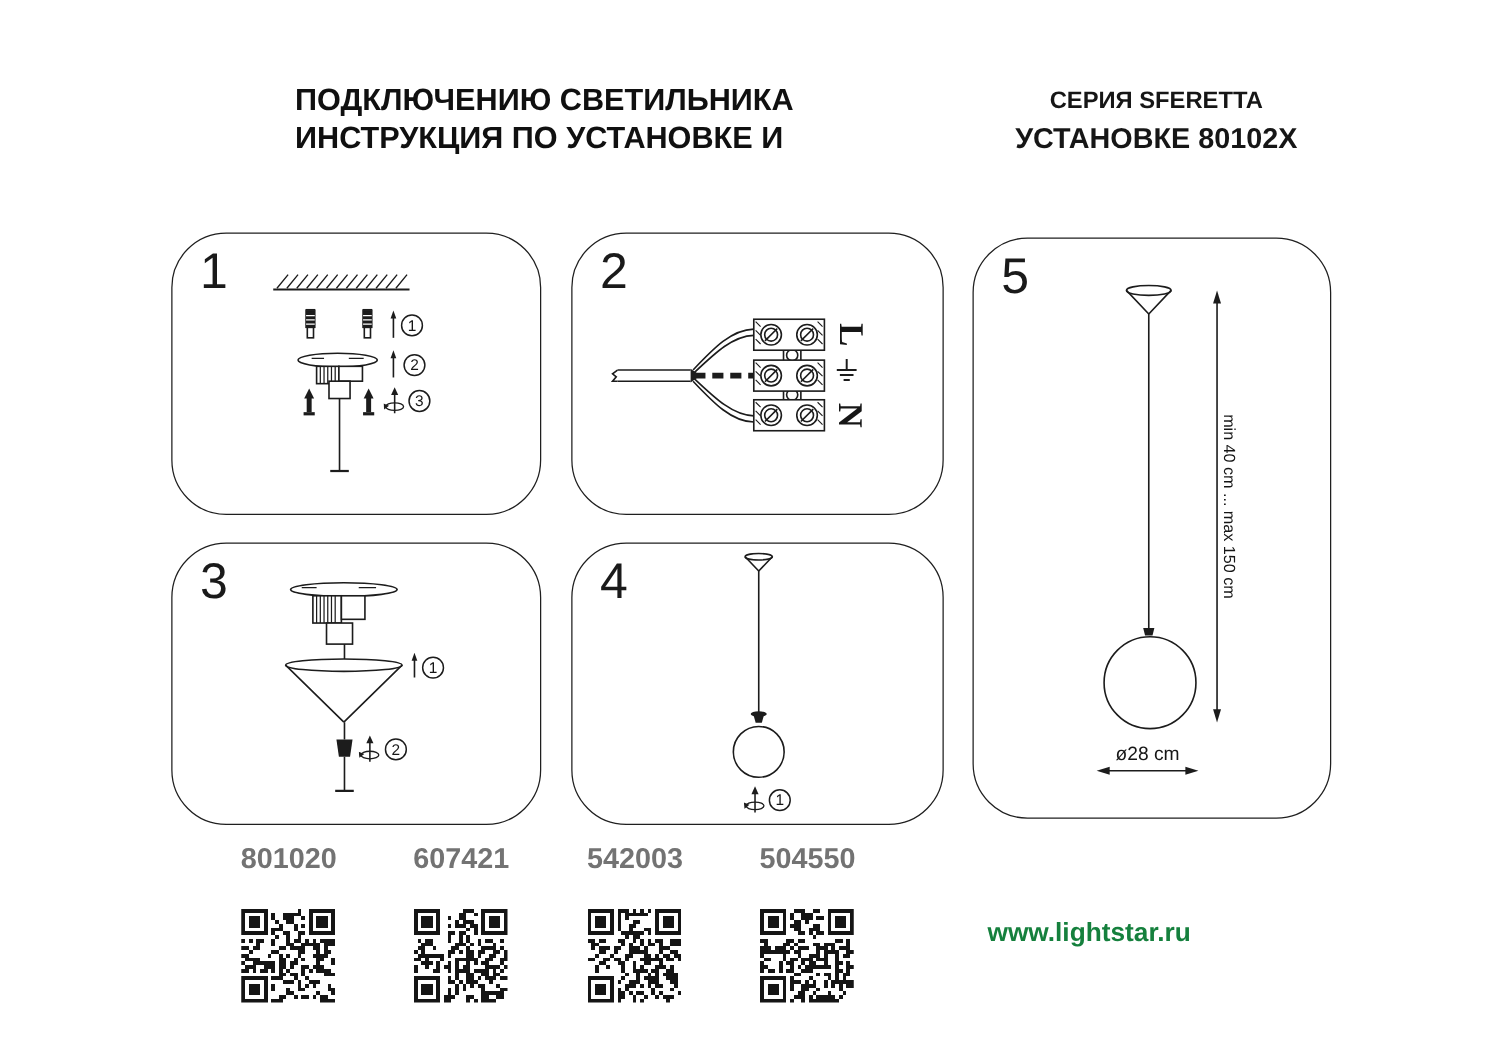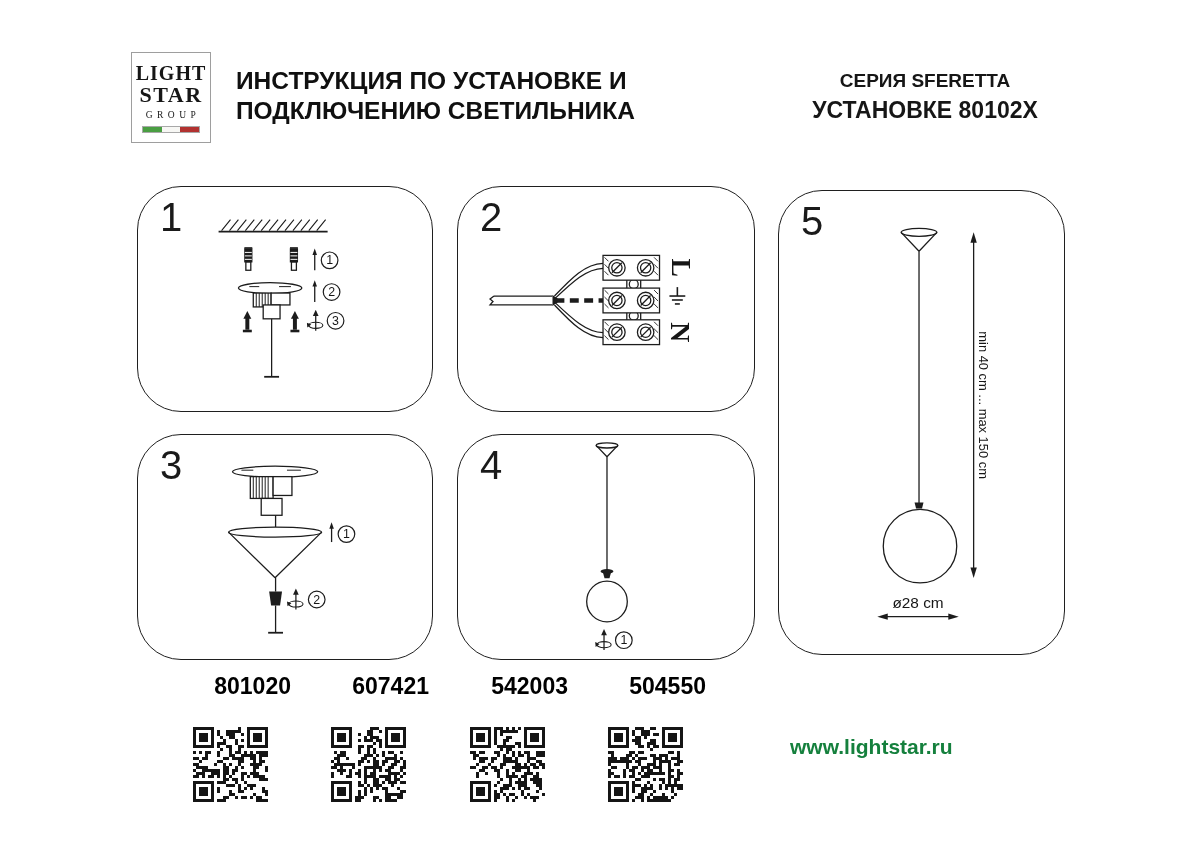--- a/index.html
+++ b/index.html
@@ -34,54 +34,44 @@
   .step-num{position:absolute;left:22px;top:10px;font:400 40px/1 "Liberation Sans",sans-serif;color:#1a1a1a;}
   .diagram{position:absolute;left:0;top:0;width:100%;height:100%;}
 
   .ann circle{fill:#fff;stroke:#1c1c1c;stroke-width:1.2px;}
   .ann text{font:400 12.5px "Liberation Sans",sans-serif;fill:#161616;text-anchor:middle;}
   .tlabel{font:700 28px "Liberation Serif",serif;fill:#161616;}
   .dimtext{font:400 13px "Liberation Sans",sans-serif;fill:#161616;text-anchor:middle;}
   .diatext{font:400 15.5px "Liberation Sans",sans-serif;fill:#161616;text-anchor:middle;}
 
   
-  .article-num{position:absolute;top:674px;width:120px;text-align:right;
-               font:700 23px/1.1 "Liberation Sans",sans-serif;color:#000000;}
+  .article-num{position:absolute;top:674px;width:120px;text-align:center;
+               font:700 23px/1.1 "Liberation Sans",sans-serif;color:#737373;}
   .qr{position:absolute;top:727px;width:75px;height:75px;}
   .website{left:790px;top:696px;width:272px;text-align:left;
            font:700 21px/1.1 "Liberation Sans",sans-serif;color:#15803d;margin-top:39px;}
 </style>
 </head>
 <body>
 
 <svg width="0" height="0" style="position:absolute">
   <symbol id="rot" viewBox="0 0 20 26">
     <line x1="10" y1="5" x2="10" y2="23.5" stroke="#1c1c1c" stroke-width="1.4"></line>
     <polygon points="10,0 6.8,7 13.2,7" fill="#1c1c1c"></polygon>
     <ellipse cx="10" cy="17.5" rx="8" ry="3.4" fill="none" stroke="#1c1c1c" stroke-width="1.2"></ellipse>
     <polygon points="0.6,20 0,14.6 5,16.6" fill="#1c1c1c"></polygon>
   </symbol>
 </svg>
 
 <div class="page">
 
-  <div class="abs logo-box">
-    <div class="logo-light">LIGHT</div>
-    <div class="logo-star">STAR</div>
-    <div class="logo-group">GROUP</div>
-    <div class="flag">
-      <span class="g"></span>
-        <span class="w"></span>
-        <span class="r"></span>
-    </div>
-  </div>
 
   <div class="abs title">
+    <div>ПОДКЛЮЧЕНИЮ СВЕТИЛЬНИКА</div>
     <div>ИНСТРУКЦИЯ ПО УСТАНОВКЕ И</div>
-    <div>ПОДКЛЮЧЕНИЮ СВЕТИЛЬНИКА</div>
   </div>
 
   <div class="abs series-block">
     <div class="series">СЕРИЯ SFERETTA</div>
     <div class="artikuly">УСТАНОВКЕ 80102X</div>
   </div>
 
   <section class="panel p1">
     <div class="step-num">1</div>
     <svg class="diagram" viewBox="0 0 296 226">

